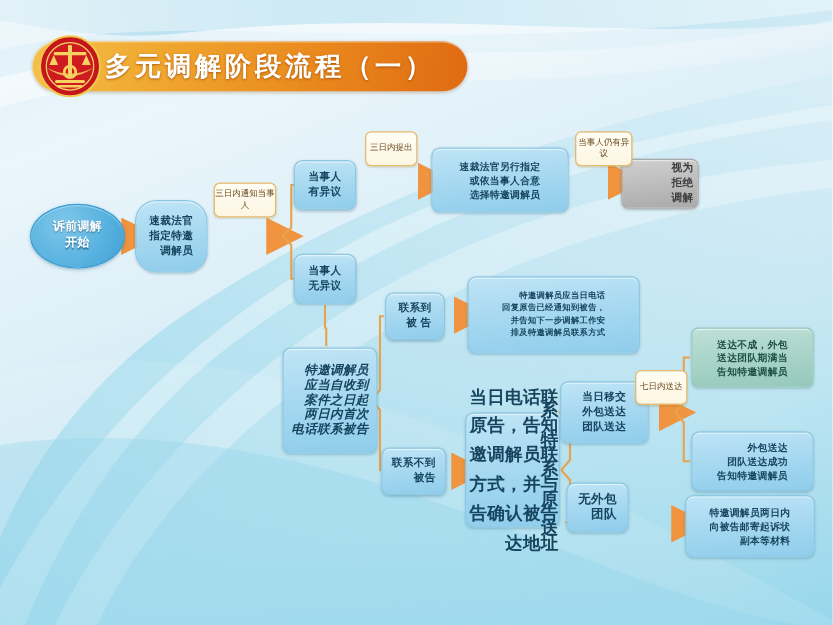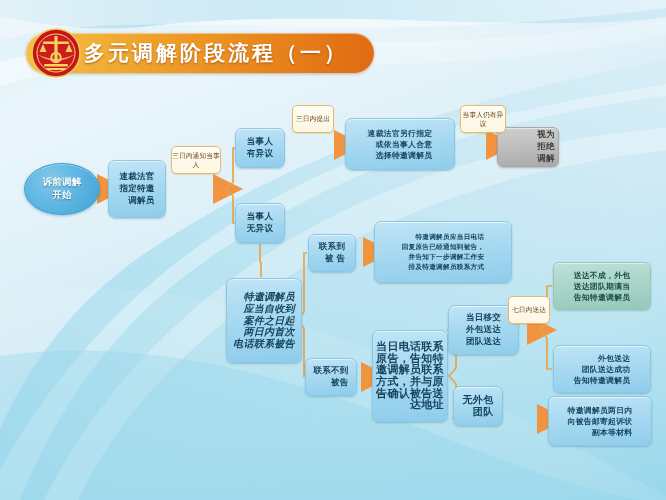--- a/index.html
+++ b/index.html
@@ -17,21 +17,21 @@
     position:absolute;left:26px;top:33px;height:40px;width:348px;
     border-radius:20px;
     background:linear-gradient(100deg,#f4c14a 0%,#f0a830 28%,#ea8b1e 62%,#e06a12 100%);
     box-shadow:0 1px 3px rgba(120,60,0,.35), inset 0 1px 0 rgba(255,255,255,.45);
     display:flex;align-items:center;
   }
   #title-banner .title-text{
     margin-left:58px;color:#fff;font-size:21px;font-weight:bold;
     letter-spacing:3px;line-height:1;
     text-shadow:0 1px 2px rgba(150,70,0,.75);
-    font-family:Liberation Serif, serif;
+    font-family:Liberation Sans, sans-serif;
     white-space:nowrap;
   }
   #court-emblem{
     position:absolute;left:30px;top:27px;width:52px;height:52px;
   }
   
   .node{
     position:absolute;box-sizing:border-box;
     display:flex;align-items:center;justify-content:center;text-align:center;
     font-weight:bold;color:#1b4a63;letter-spacing:.3px;
@@ -181,21 +181,21 @@
   </g>
 </svg>
 
 <div id="nodes-root">
     <div class="node ellipse" style="left: 24px; top: 163px; width: 76px; height: 52px; font-size: 9.5px; line-height: 12.7px;">
       <div>
         <span>诉前调解</span>
         <span>开始</span>
       </div>
     </div>
-    <div class="node box" style="left: 108px; top: 160px; width: 58px; height: 58px; font-size: 8.5px; line-height: 11.7px;">
+    <div class="node box" style="left: 108px; top: 160px; width: 58px; height: 58px; font-size: 8.5px; line-height: 11.7px; border-radius: 17px;">
       <div>
         <span>速裁法官</span>
         <span>指定特邀</span>
         <span>调解员</span>
       </div>
     </div>
     <div class="node box" style="left: 235px; top: 128px; width: 50px; height: 40px; font-size: 8.5px; line-height: 11.7px;">
       <div>
         <span>当事人</span>
         <span>有异议</span>
@@ -242,21 +242,21 @@
       </div>
     </div>
     <div class="node box" style="left: 374px; top: 221px; width: 138px; height: 62px; font-size: 6.6px; line-height: 9.8px;">
       <div>
         <span>特邀调解员应当日电话</span>
         <span>回复原告已经通知到被告，</span>
         <span>并告知下一步调解工作安</span>
         <span>排及特邀调解员联系方式</span>
       </div>
     </div>
-    <div class="node box" style="left: 372px; top: 330px; width: 76px; height: 92px; font-size: 11px; line-height: 11.7px;">
+    <div class="node box" style="left: 372px; top: 330px; width: 76px; height: 92px; font-size: 14px; line-height: 11.7px;">
       <div>
         <span>当日电话联系</span>
         <span>原告，告知特</span>
         <span>邀调解员联系</span>
         <span>方式，并与原</span>
         <span>告确认被告送</span>
         <span>达地址</span>
       </div>
     </div>
     <div class="node box" style="left: 448px; top: 305px; width: 71px; height: 50px; font-size: 8.5px; line-height: 11.7px;">

